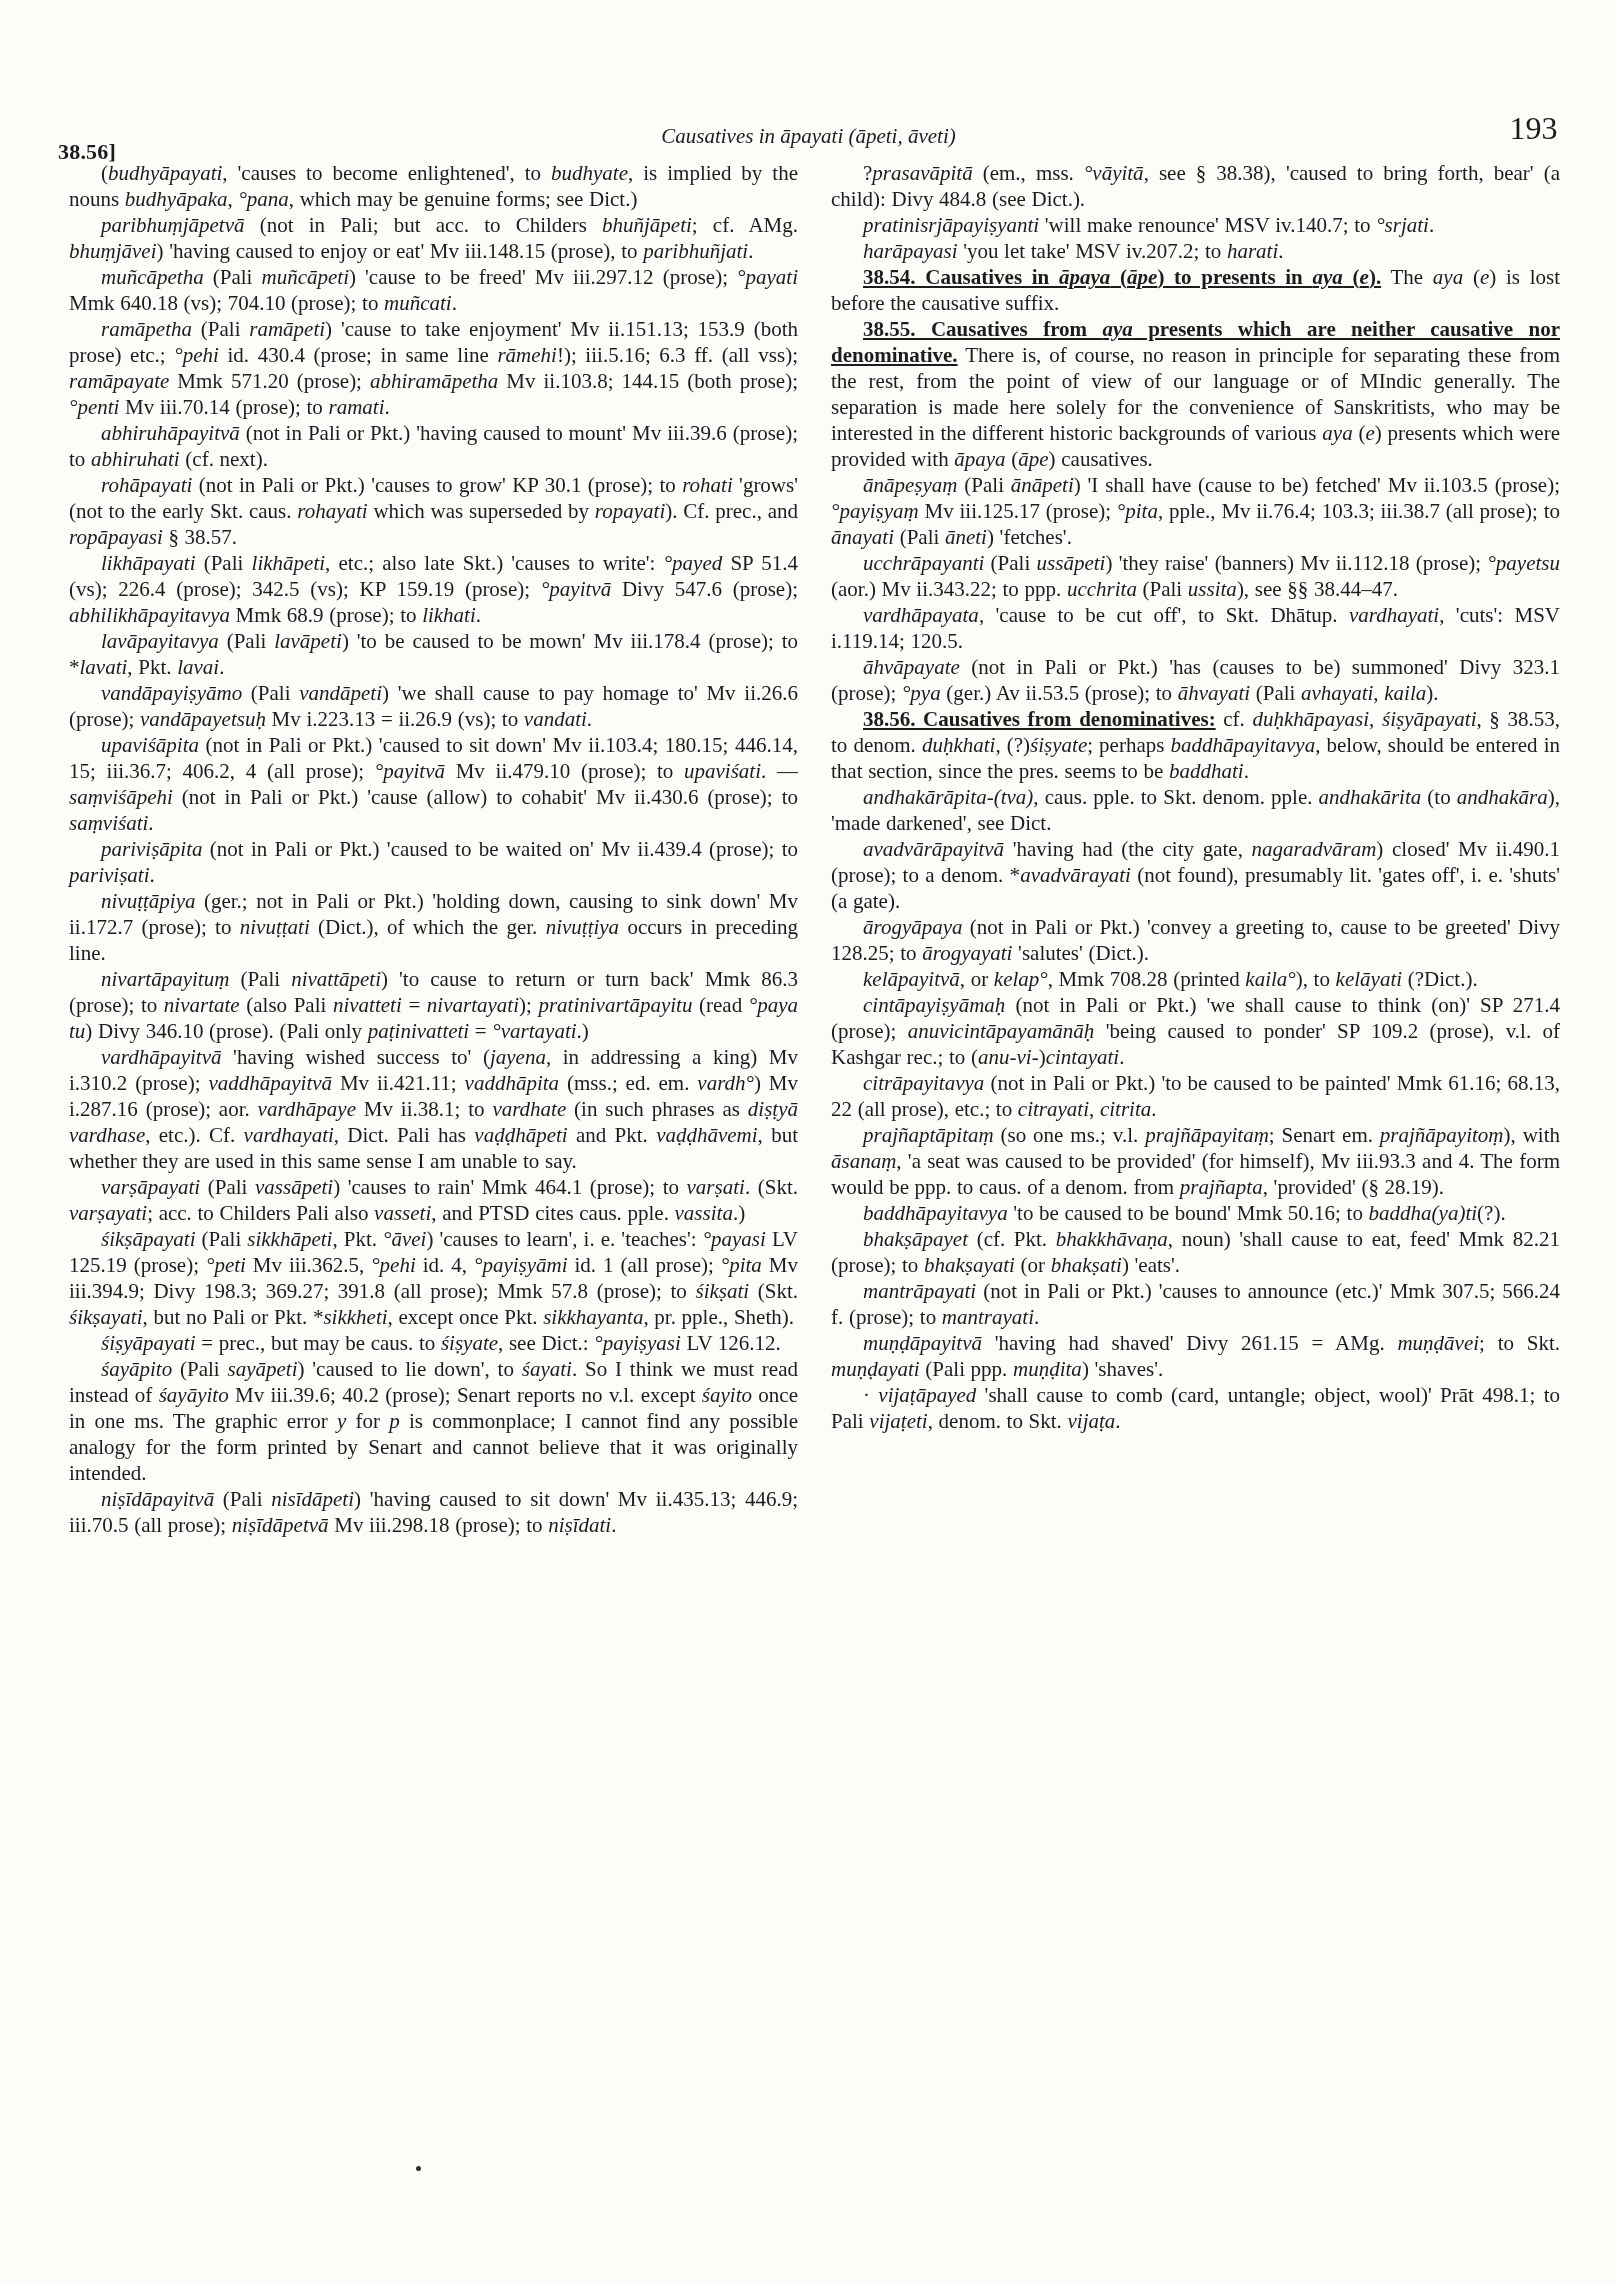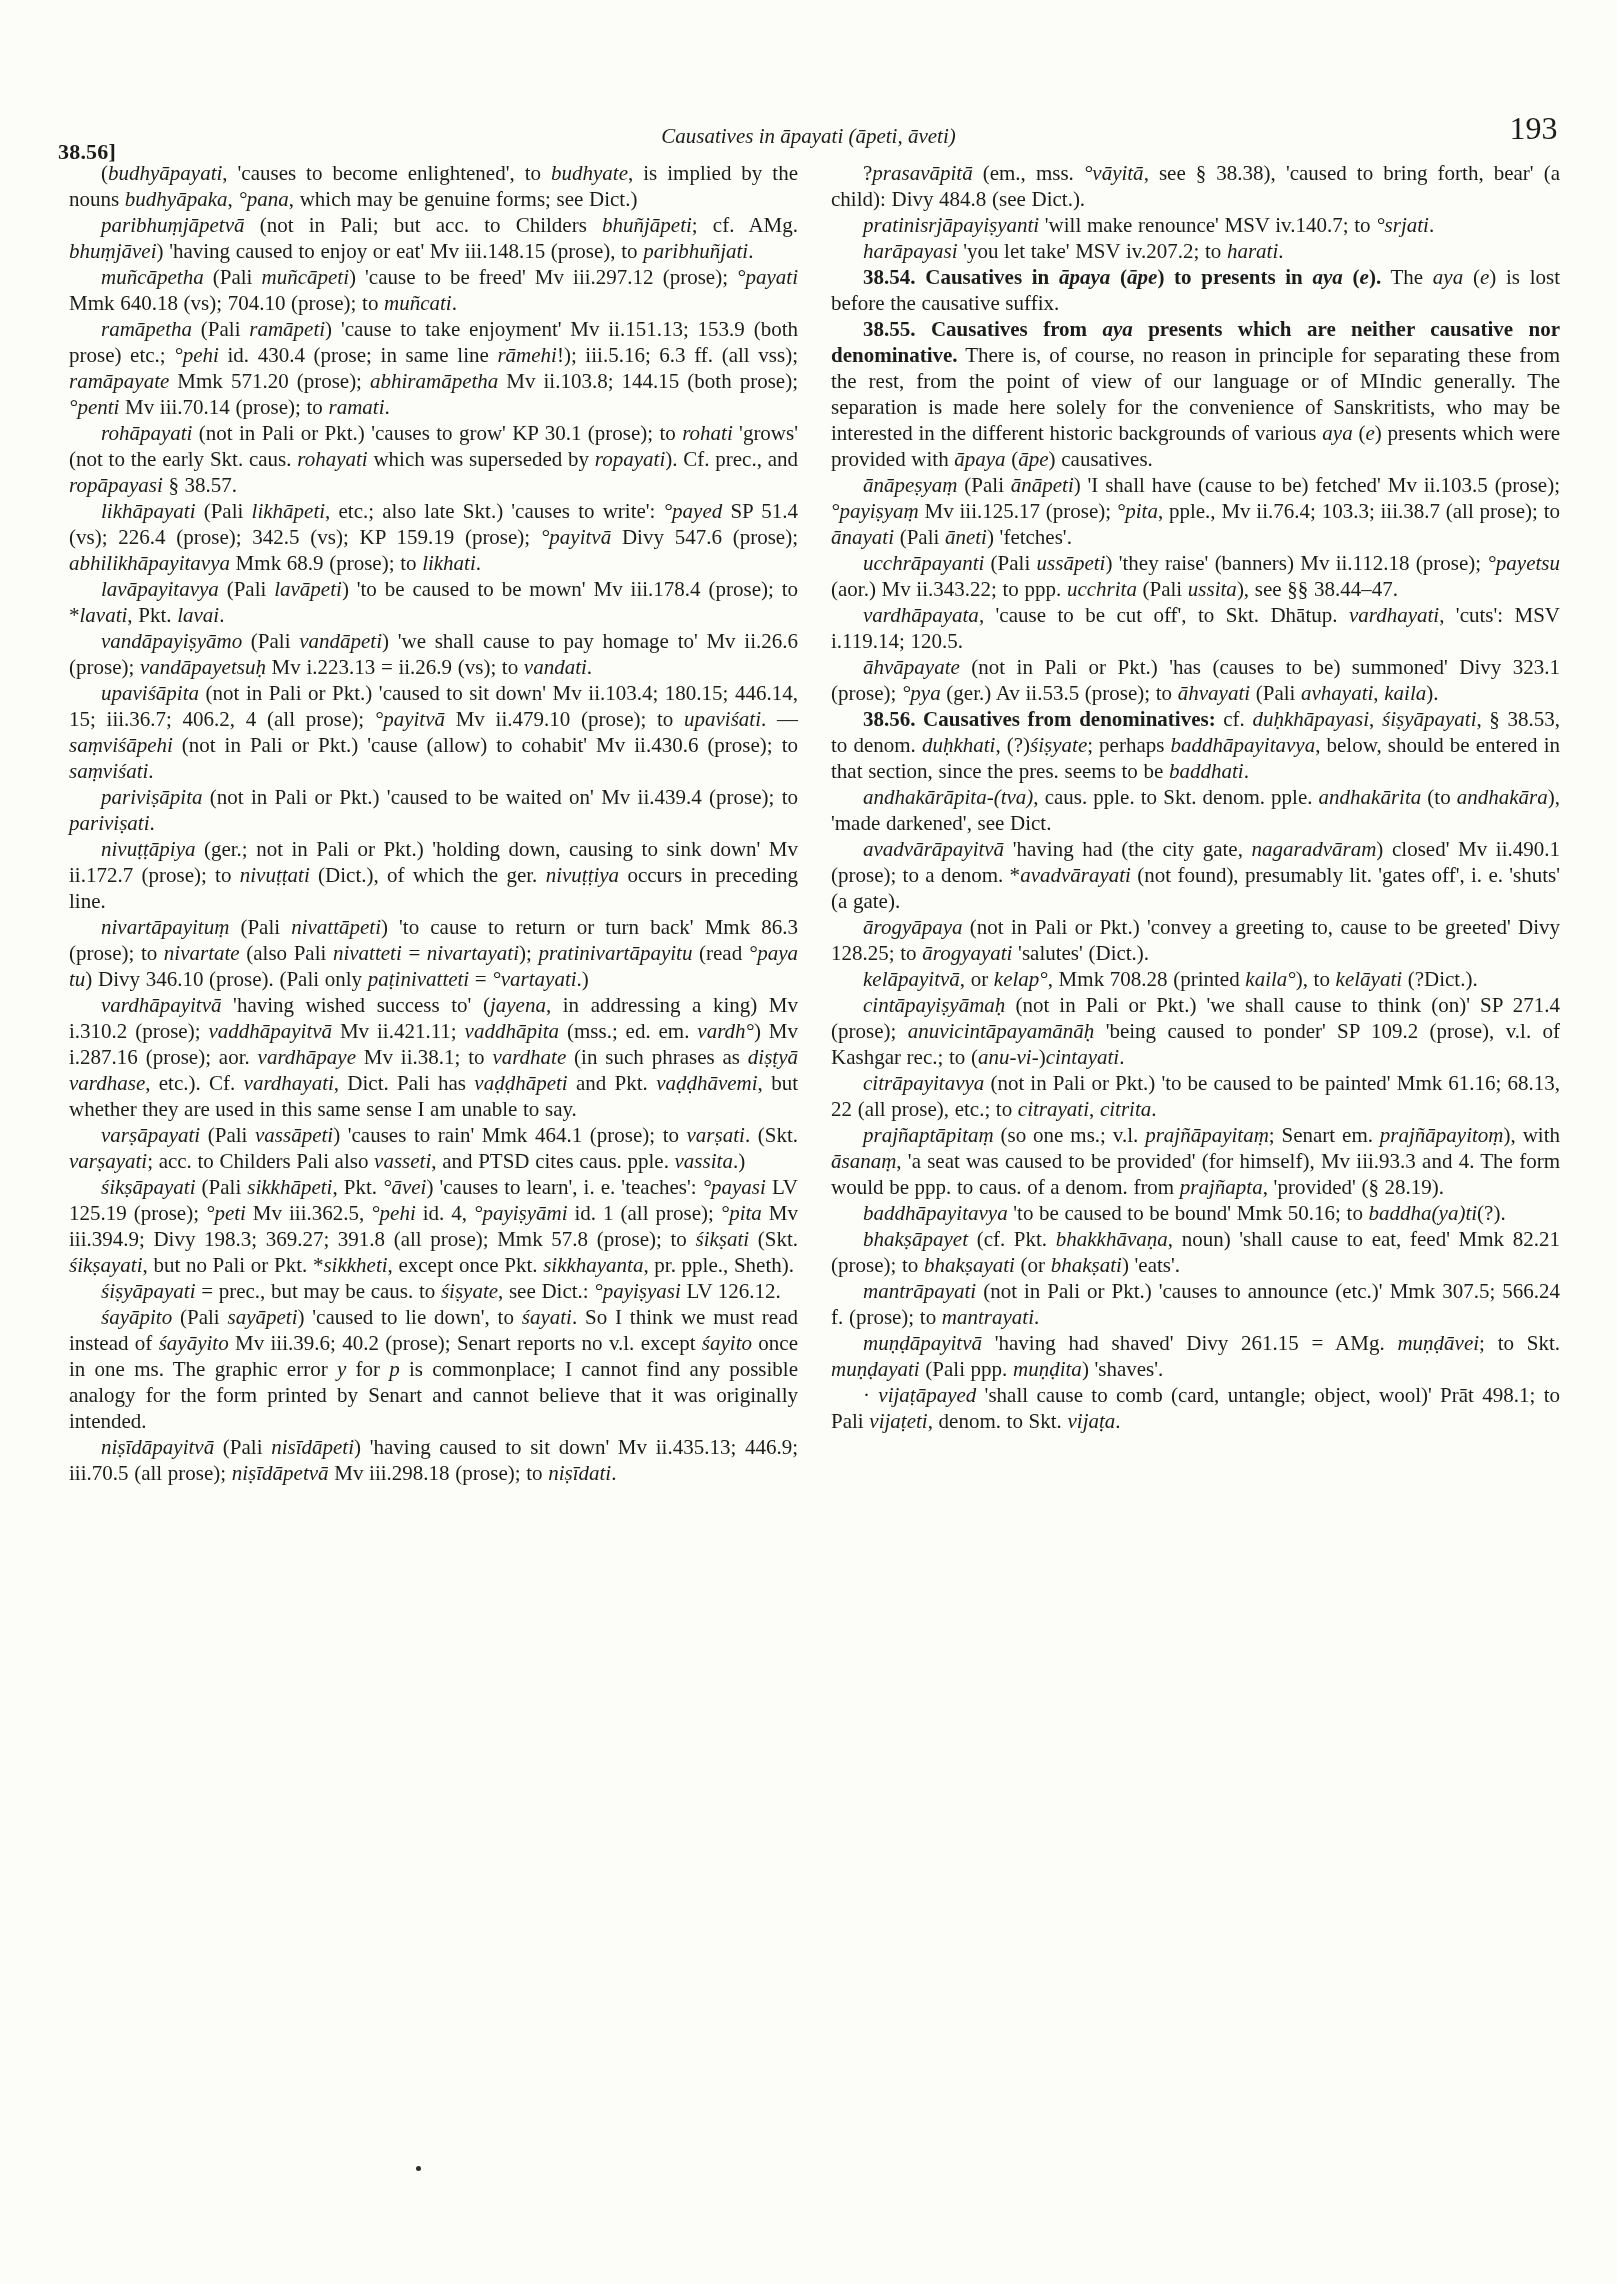--- a/index.html
+++ b/index.html
@@ -39,21 +39,21 @@
     align-items:flex-start;
   }
   .col { flex:1 1 0; min-width:0; }
   .para {
     font-size:21px;
     line-height:26px;
     text-align:justify;
     text-indent:32px;
     word-spacing:0.4px;
   }
-  .para b { font-weight:bold; }
+  .para b { font-weight:bold;text-decoration:underline; }
   .para i { font-style:italic; }
   .stray-dot {
     position:absolute;
     left:416px; top:2166px;
     width:5.3px; height:5.3px;
     border-radius:50%;
     background:#2e2e2a;
   }
 </style>
 </head>
@@ -64,20 +64,21 @@
   <span class="runtitle">Causatives in āpayati (āpeti, āveti)</span>
   <span class="pagenum">193</span>
 </div>
 
 <div class="columns">
   <div class="col">
       <p class="para">(<i>budhyāpayati</i>, 'causes to become enlightened', to <i>budhyate</i>, is implied by the nouns <i>budhyāpaka</i>, <i>°pana</i>, which may be genuine forms; see Dict.)</p>
       <p class="para"><i>paribhuṃjāpetvā</i> (not in Pali; but acc. to Childers <i>bhuñjāpeti</i>; cf. AMg. <i>bhuṃjāvei</i>) 'having caused to enjoy or eat' Mv iii.148.15 (prose), to <i>paribhuñjati</i>.</p>
       <p class="para"><i>muñcāpetha</i> (Pali <i>muñcāpeti</i>) 'cause to be freed' Mv iii.297.12 (prose); <i>°payati</i> Mmk 640.18 (vs); 704.10 (prose); to <i>muñcati</i>.</p>
       <p class="para"><i>ramāpetha</i> (Pali <i>ramāpeti</i>) 'cause to take enjoyment' Mv ii.151.13; 153.9 (both prose) etc.; <i>°pehi</i> id. 430.4 (prose; in same line <i>rāmehi</i>!); iii.5.16; 6.3 ff. (all vss); <i>ramāpayate</i> Mmk 571.20 (prose); <i>abhiramāpetha</i> Mv ii.103.8; 144.15 (both prose); <i>°penti</i> Mv iii.70.14 (prose); to <i>ramati</i>.</p>
+      <p class="para"><i>abhiruhāpayitvā</i> (not in Pali or Pkt.) 'having caused to mount' Mv iii.39.6 (prose); to <i>abhiruhati</i> (cf. next).</p>
       <p class="para"><i>rohāpayati</i> (not in Pali or Pkt.) 'causes to grow' KP 30.1 (prose); to <i>rohati</i> 'grows' (not to the early Skt. caus. <i>rohayati</i> which was superseded by <i>ropayati</i>). Cf. prec., and <i>ropāpayasi</i> § 38.57.</p>
       <p class="para"><i>likhāpayati</i> (Pali <i>likhāpeti</i>, etc.; also late Skt.) 'causes to write': <i>°payed</i> SP 51.4 (vs); 226.4 (prose); 342.5 (vs); KP 159.19 (prose); <i>°payitvā</i> Divy 547.6 (prose); <i>abhilikhāpayitavya</i> Mmk 68.9 (prose); to <i>likhati</i>.</p>
       <p class="para"><i>lavāpayitavya</i> (Pali <i>lavāpeti</i>) 'to be caused to be mown' Mv iii.178.4 (prose); to *<i>lavati</i>, Pkt. <i>lavai</i>.</p>
       <p class="para"><i>vandāpayiṣyāmo</i> (Pali <i>vandāpeti</i>) 'we shall cause to pay homage to' Mv ii.26.6 (prose); <i>vandāpayetsuḥ</i> Mv i.223.13 = ii.26.9 (vs); to <i>vandati</i>.</p>
       <p class="para"><i>upaviśāpita</i> (not in Pali or Pkt.) 'caused to sit down' Mv ii.103.4; 180.15; 446.14, 15; iii.36.7; 406.2, 4 (all prose); <i>°payitvā</i> Mv ii.479.10 (prose); to <i>upaviśati</i>. — <i>saṃviśāpehi</i> (not in Pali or Pkt.) 'cause (allow) to cohabit' Mv ii.430.6 (prose); to <i>saṃviśati</i>.</p>
       <p class="para"><i>pariviṣāpita</i> (not in Pali or Pkt.) 'caused to be waited on' Mv ii.439.4 (prose); to <i>pariviṣati</i>.</p>
       <p class="para"><i>nivuṭṭāpiya</i> (ger.; not in Pali or Pkt.) 'holding down, causing to sink down' Mv ii.172.7 (prose); to <i>nivuṭṭati</i> (Dict.), of which the ger. <i>nivuṭṭiya</i> occurs in preceding line.</p>
       <p class="para"><i>nivartāpayituṃ</i> (Pali <i>nivattāpeti</i>) 'to cause to return or turn back' Mmk 86.3 (prose); to <i>nivartate</i> (also Pali <i>nivatteti</i> = <i>nivartayati</i>); <i>pratinivartāpayitu</i> (read <i>°paya tu</i>) Divy 346.10 (prose). (Pali only <i>paṭinivatteti</i> = <i>°vartayati</i>.)</p>
       <p class="para"><i>vardhāpayitvā</i> 'having wished success to' (<i>jayena</i>, in addressing a king) Mv i.310.2 (prose); <i>vaddhāpayitvā</i> Mv ii.421.11; <i>vaddhāpita</i> (mss.; ed. em. <i>vardh°</i>) Mv i.287.16 (prose); aor. <i>vardhāpaye</i> Mv ii.38.1; to <i>vardhate</i> (in such phrases as <i>diṣṭyā vardhase</i>, etc.). Cf. <i>vardhayati</i>, Dict. Pali has <i>vaḍḍhāpeti</i> and Pkt. <i>vaḍḍhāvemi</i>, but whether they are used in this same sense I am unable to say.</p>
       <p class="para"><i>varṣāpayati</i> (Pali <i>vassāpeti</i>) 'causes to rain' Mmk 464.1 (prose); to <i>varṣati</i>. (Skt. <i>varṣayati</i>; acc. to Childers Pali also <i>vasseti</i>, and PTSD cites caus. pple. <i>vassita</i>.)</p>

